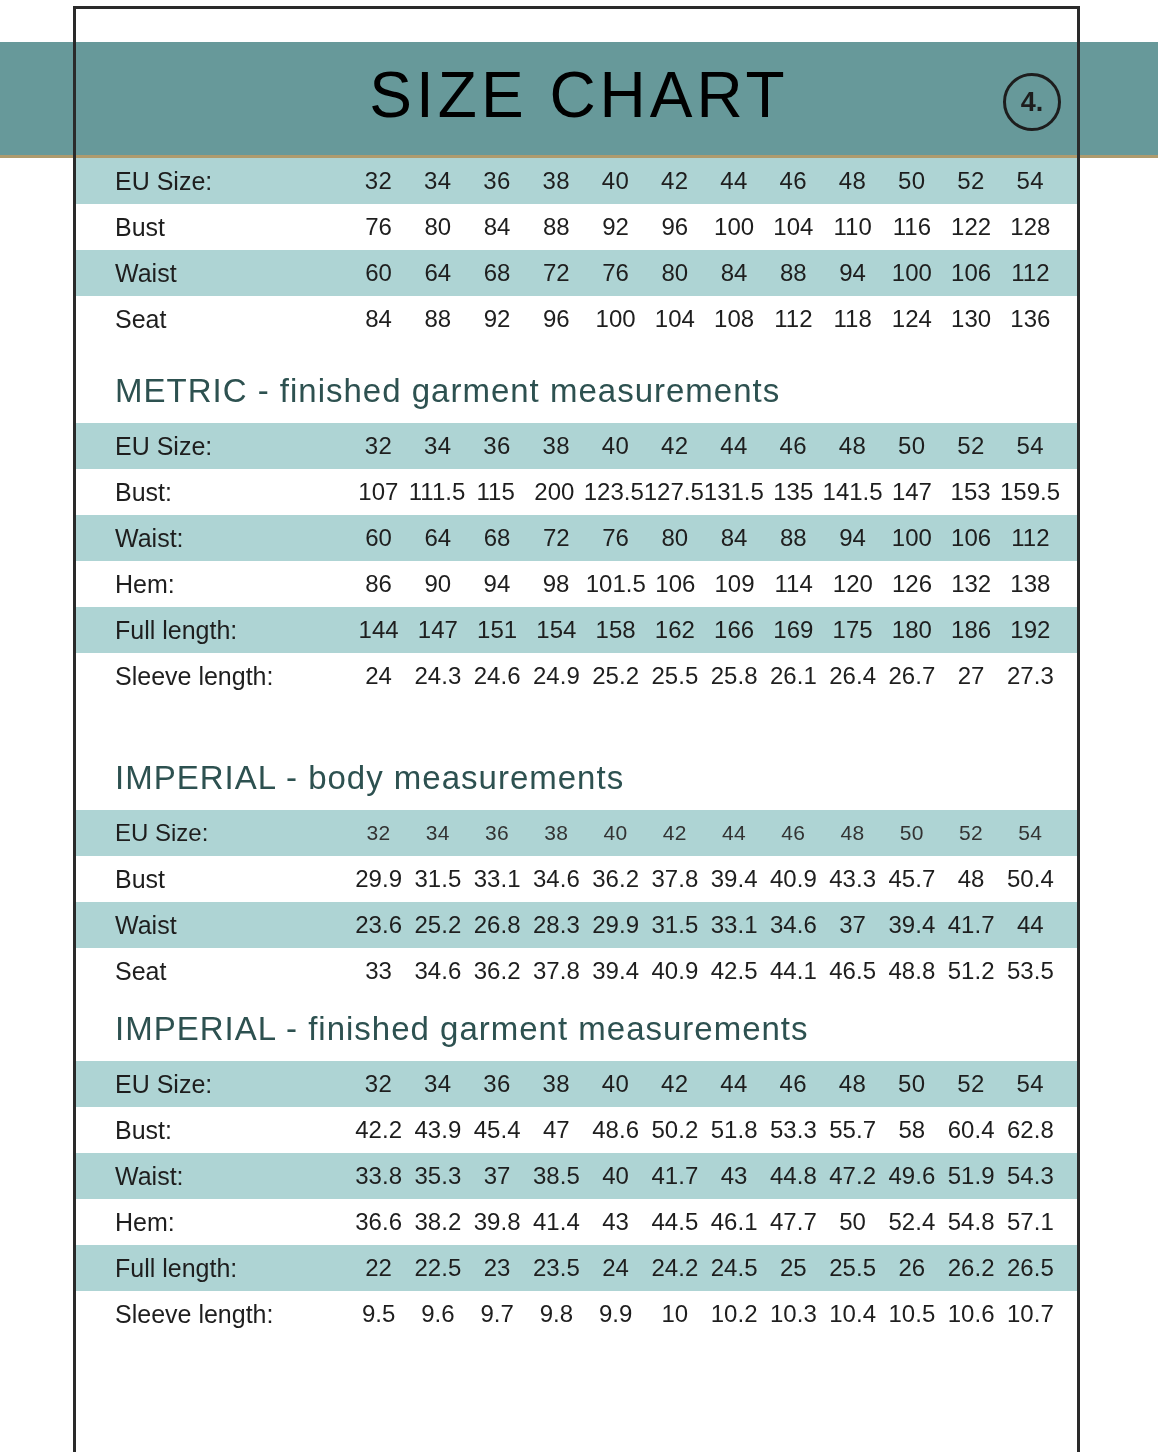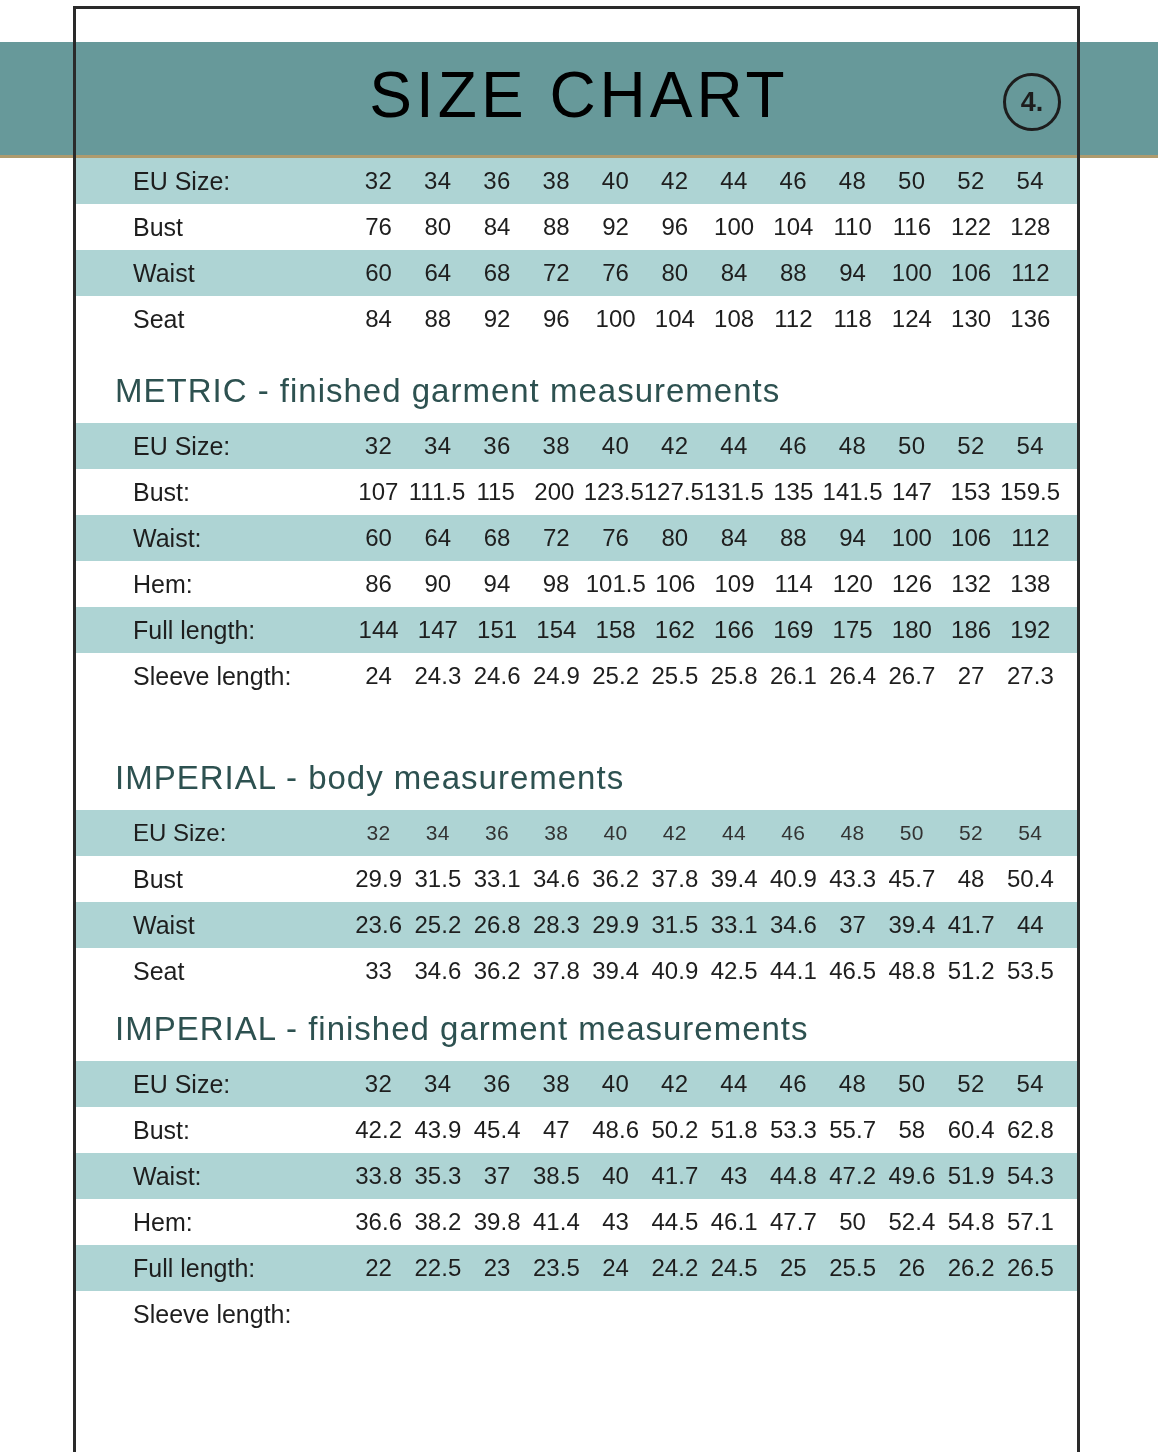--- a/index.html
+++ b/index.html
@@ -81,21 +81,21 @@
   .sec-4 .section-heading { margin-top: 16px; }
   .row {
     display: flex;
     align-items: center;
     height: 46px;
     width: 100%;
   }
   .row.banded { background: #AED4D4; }
   .row-label {
     width: 252px;
-    padding-left: 60px;
+    padding-left: 42px;
     font-size: 25px;
     white-space: nowrap;
     flex: none;
   }
   .cells {
     flex: 1;
     display: flex;
     padding-right: 20px;
     margin-left: 24px;
   }
@@ -449,15 +449,29 @@
           <span class="cell">24.5</span>
           <span class="cell">25</span>
           <span class="cell">25.5</span>
           <span class="cell">26</span>
           <span class="cell">26.2</span>
           <span class="cell">26.5</span>
         </span>
       </div>
       <div class="row">
         <span class="row-label">Sleeve length:</span>
+        <span class="cells">
+          <span class="cell">9.5</span>
+          <span class="cell">9.6</span>
+          <span class="cell">9.7</span>
+          <span class="cell">9.8</span>
+          <span class="cell">9.9</span>
+          <span class="cell">10</span>
+          <span class="cell">10.2</span>
+          <span class="cell">10.3</span>
+          <span class="cell">10.4</span>
+          <span class="cell">10.5</span>
+          <span class="cell">10.6</span>
+          <span class="cell">10.7</span>
+        </span>
       </div>
     </div>
   </div>
 
 </body></html>

